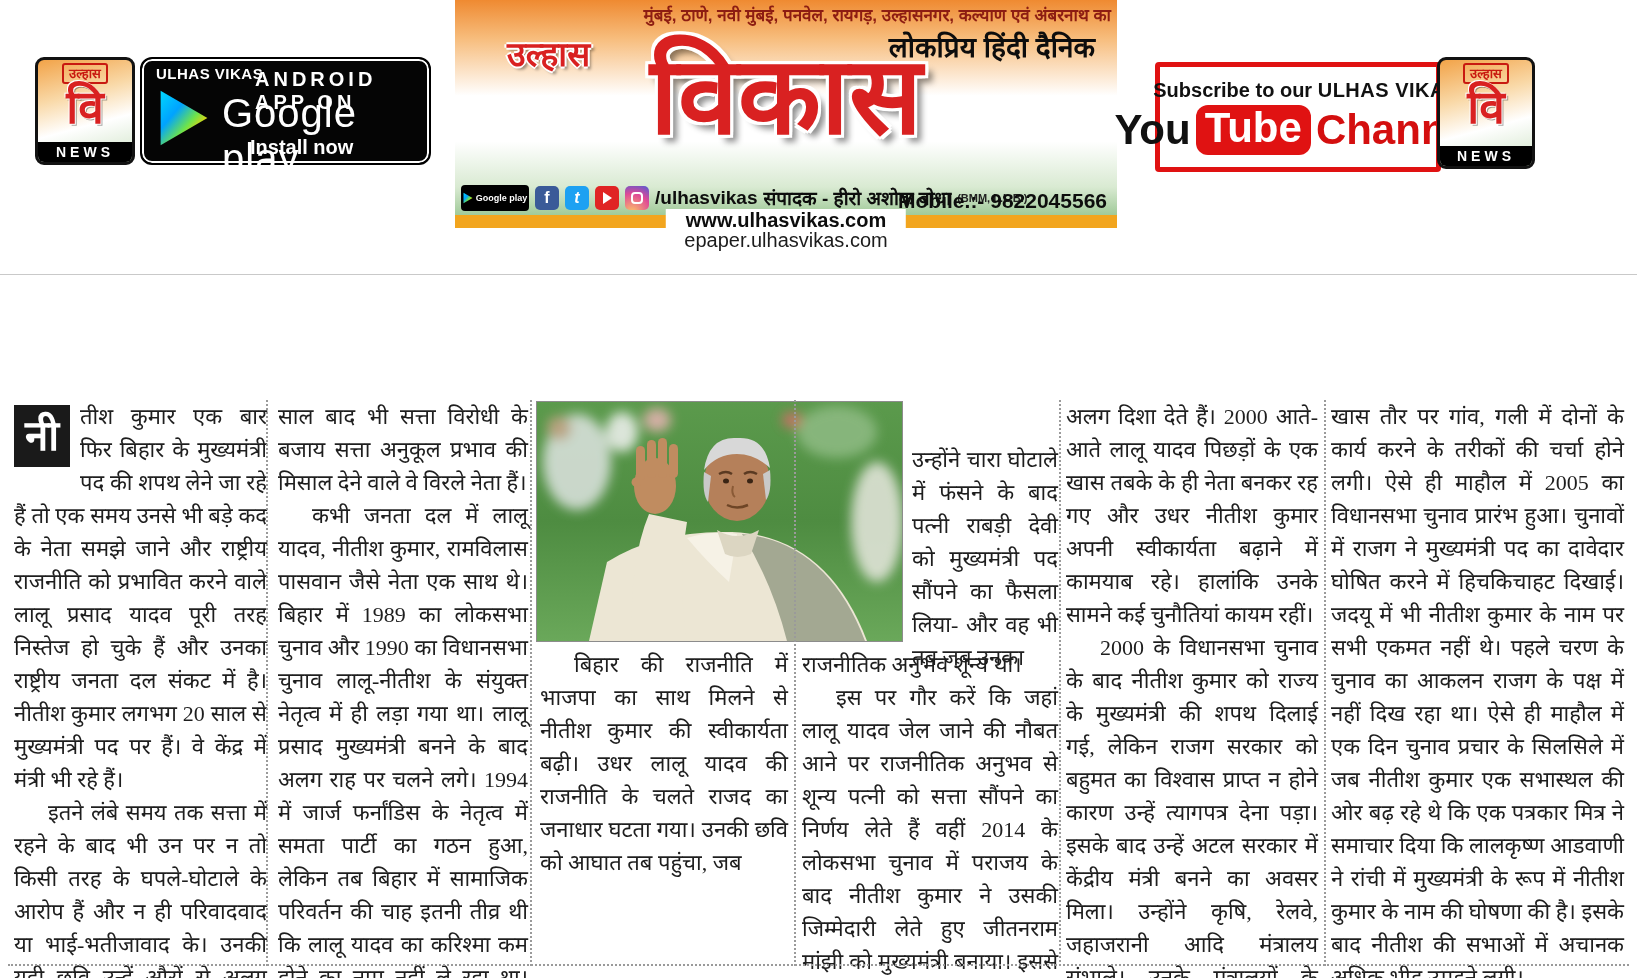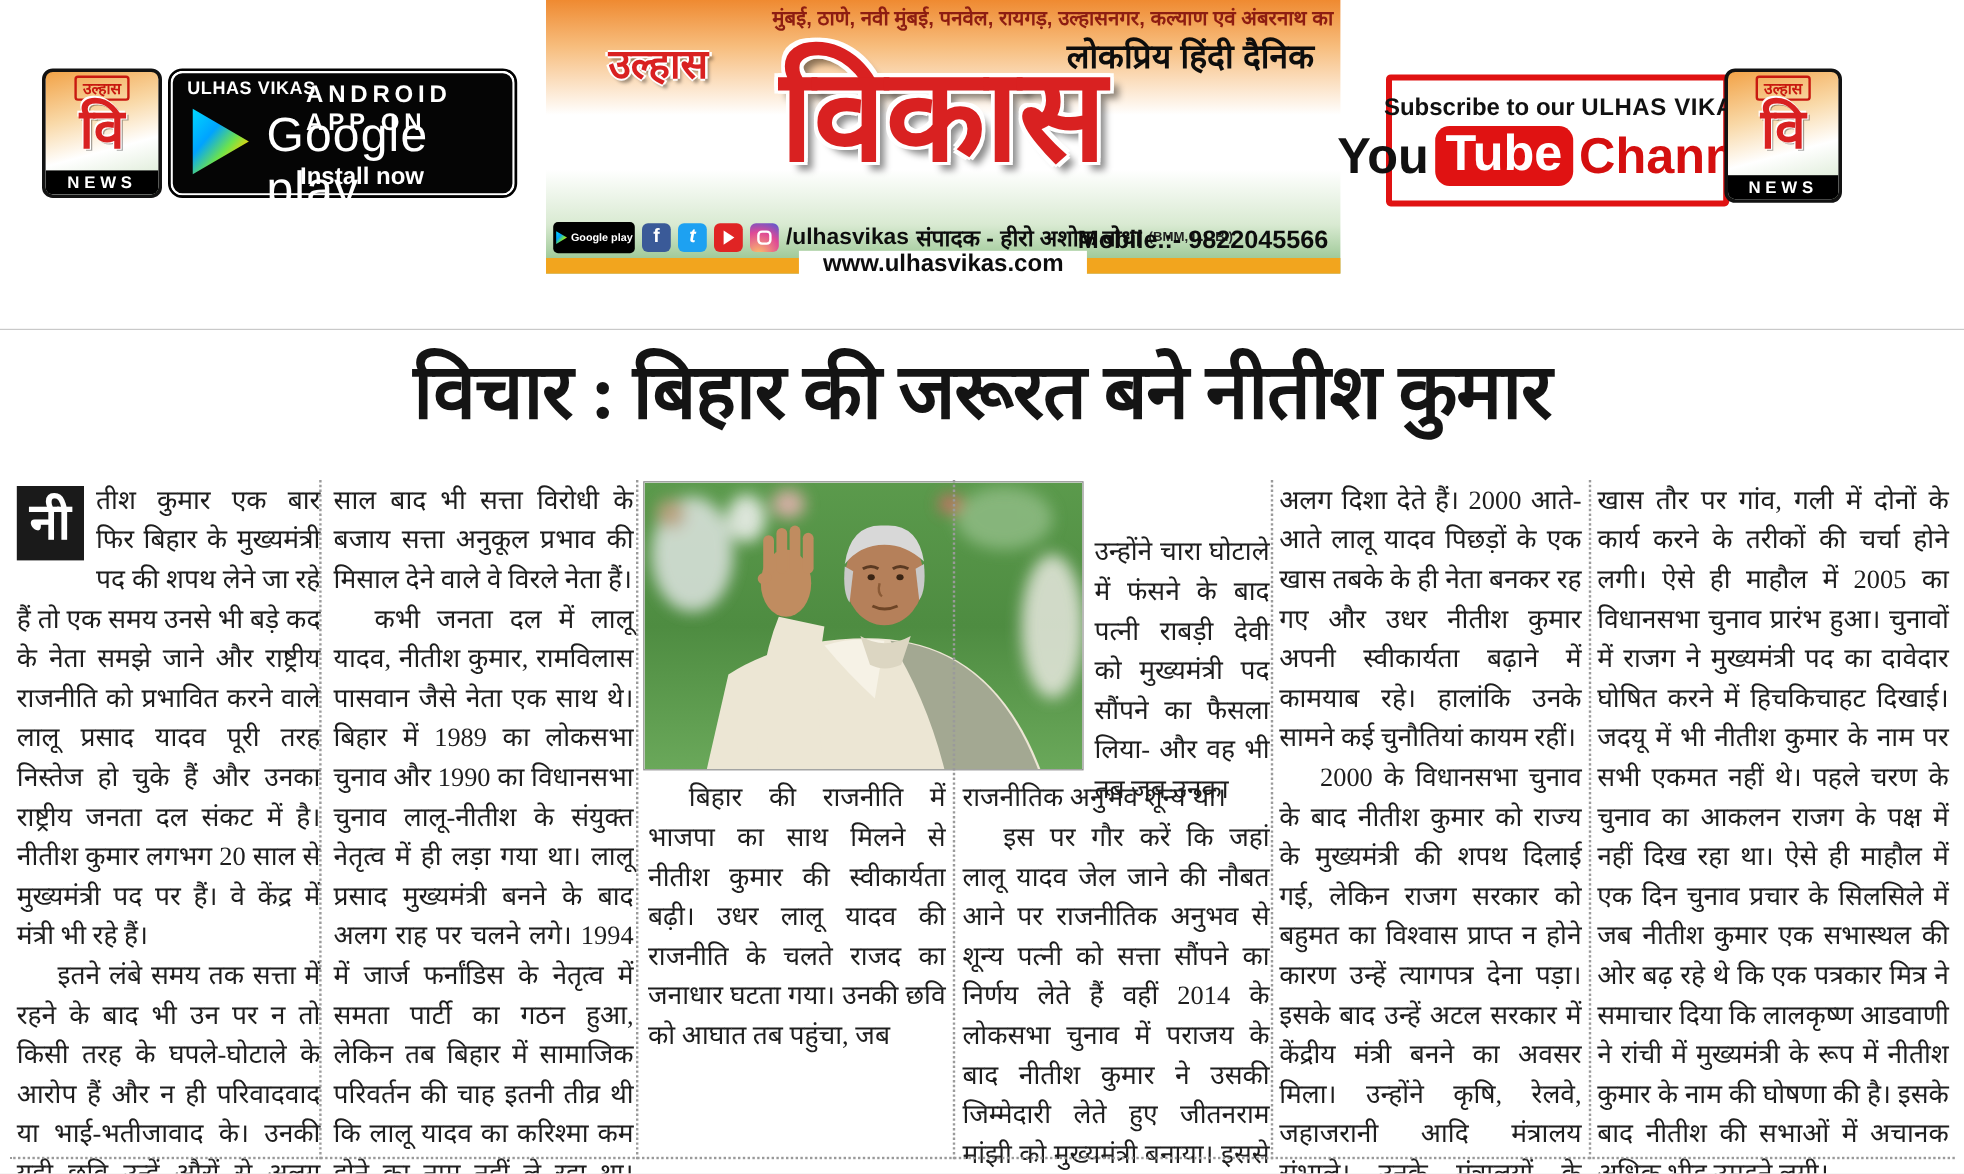--- a/index.html
+++ b/index.html
@@ -167,24 +167,24 @@
 
   <div class="news-logo" style="left:1437px; top:57px; width:98px; height:112px;">
     <div class="nl-top">
       <span class="nl-small">उल्हास</span>
     </div>
     <div class="nl-letter">वि</div>
     <div class="nl-news">NEWS</div>
   </div>
 
   <div class="meta">
+    <div class="meta-url">epaper.ulhasvikas.com</div>
   </div>
   <div class="top-rule"></div>
 
-  <div class="headline">विचार : बिहार की जरूरत बने नीतीश कुमार</div>
 
   <div class="photo">
     <svg width="365" height="239" viewBox="0 0 365 239">
       <defs>
         <linearGradient id="bgG" x1="0" y1="0" x2="0" y2="1">
           <stop offset="0" stop-color="#5b9a4c"></stop>
             <stop offset="0.5" stop-color="#4e8c41"></stop>
             <stop offset="1" stop-color="#6aa85a"></stop>
         </linearGradient>
         <filter id="blur6">

